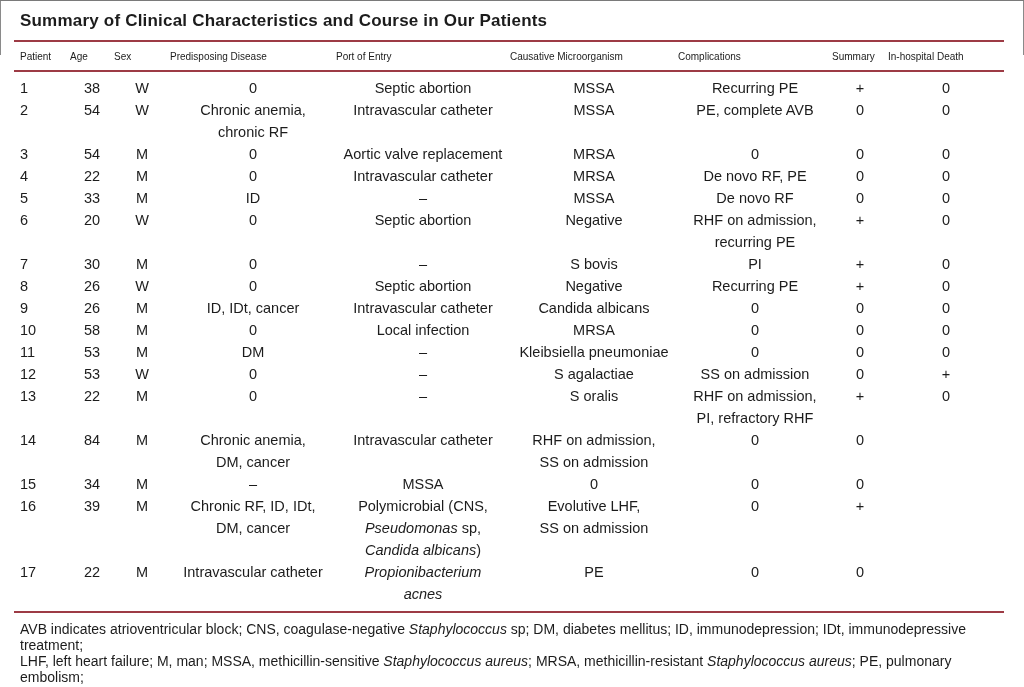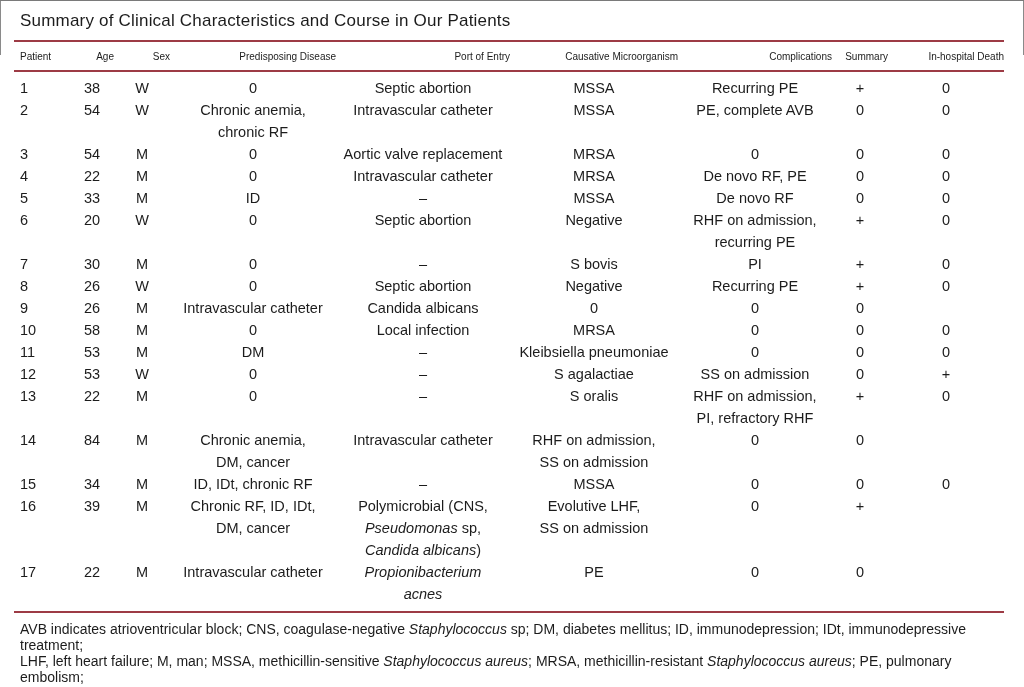--- a/index.html
+++ b/index.html
@@ -17,37 +17,37 @@
     padding:0 20px 0 14px;
     border-top:1px solid #7a7a7a;
     overflow:hidden;
   }
   .page::before,.page::after{
     content:"";position:absolute;top:0;width:1px;height:54px;background:#8a8a8a;
   }
   .page::before{left:0;}
   .page::after{right:0;}
   .title{
-    font-size:17px;font-weight:normal;letter-spacing:.2px;
+    font-size:17px;font-weight:bold;letter-spacing:.2px;
     padding:10px 0 9px 6px;
   }
   .rule{border:none;border-top:2px solid var(--rule);height:0;}
   .thead{
     display:grid;grid-template-columns:var(--cols);
     align-items:center;
     font-weight:normal;font-size:10px;
     padding:9px 0 8px;
   }
   .tbody{
     font-size:14.5px;line-height:22px;
     padding:5px 0 6px;
   }
   .trow{display:grid;grid-template-columns:var(--cols);}
   .cell{text-align:center;white-space:pre-line;}
-  .hcell{text-align:right;}
+  .hcell{text-align:left;}
   .col0{text-align:left;padding-left:6px;}
   em{}
   .footnote{
     font-size:14px;line-height:16px;
     padding:8px 0 0 6px;
     white-space:pre-line;
   }
 </style>
 </head>
 <body>
@@ -158,20 +158,21 @@
         <div class="cell col4">Septic abortion</div>
         <div class="cell col5">Negative</div>
         <div class="cell col6">Recurring PE</div>
         <div class="cell col7">+</div>
         <div class="cell col8">0</div>
       </div>
       <div class="trow">
         <div class="cell col0">9</div>
         <div class="cell col1">26</div>
         <div class="cell col2">M</div>
+        <div class="cell col3">ID, IDt, cancer</div>
         <div class="cell col4">Intravascular catheter</div>
         <div class="cell col5">Candida albicans</div>
         <div class="cell col6">0</div>
         <div class="cell col7">0</div>
         <div class="cell col8">0</div>
       </div>
       <div class="trow">
         <div class="cell col0">10</div>
         <div class="cell col1">58</div>
         <div class="cell col2">M</div>
@@ -222,21 +223,20 @@
         <div class="cell col3">Chronic anemia,<br>DM, cancer</div>
         <div class="cell col4">Intravascular catheter</div>
         <div class="cell col6">RHF on admission,<br>SS on admission</div>
         <div class="cell col7">0</div>
         <div class="cell col8">0</div>
       </div>
       <div class="trow">
         <div class="cell col0">15</div>
         <div class="cell col1">34</div>
         <div class="cell col2">M</div>
-        <div class="cell col3">ID, IDt, chronic RF</div>
         <div class="cell col4">–</div>
         <div class="cell col5">MSSA</div>
         <div class="cell col6">0</div>
         <div class="cell col7">0</div>
         <div class="cell col8">0</div>
       </div>
       <div class="trow">
         <div class="cell col0">16</div>
         <div class="cell col1">39</div>
         <div class="cell col2">M</div>

